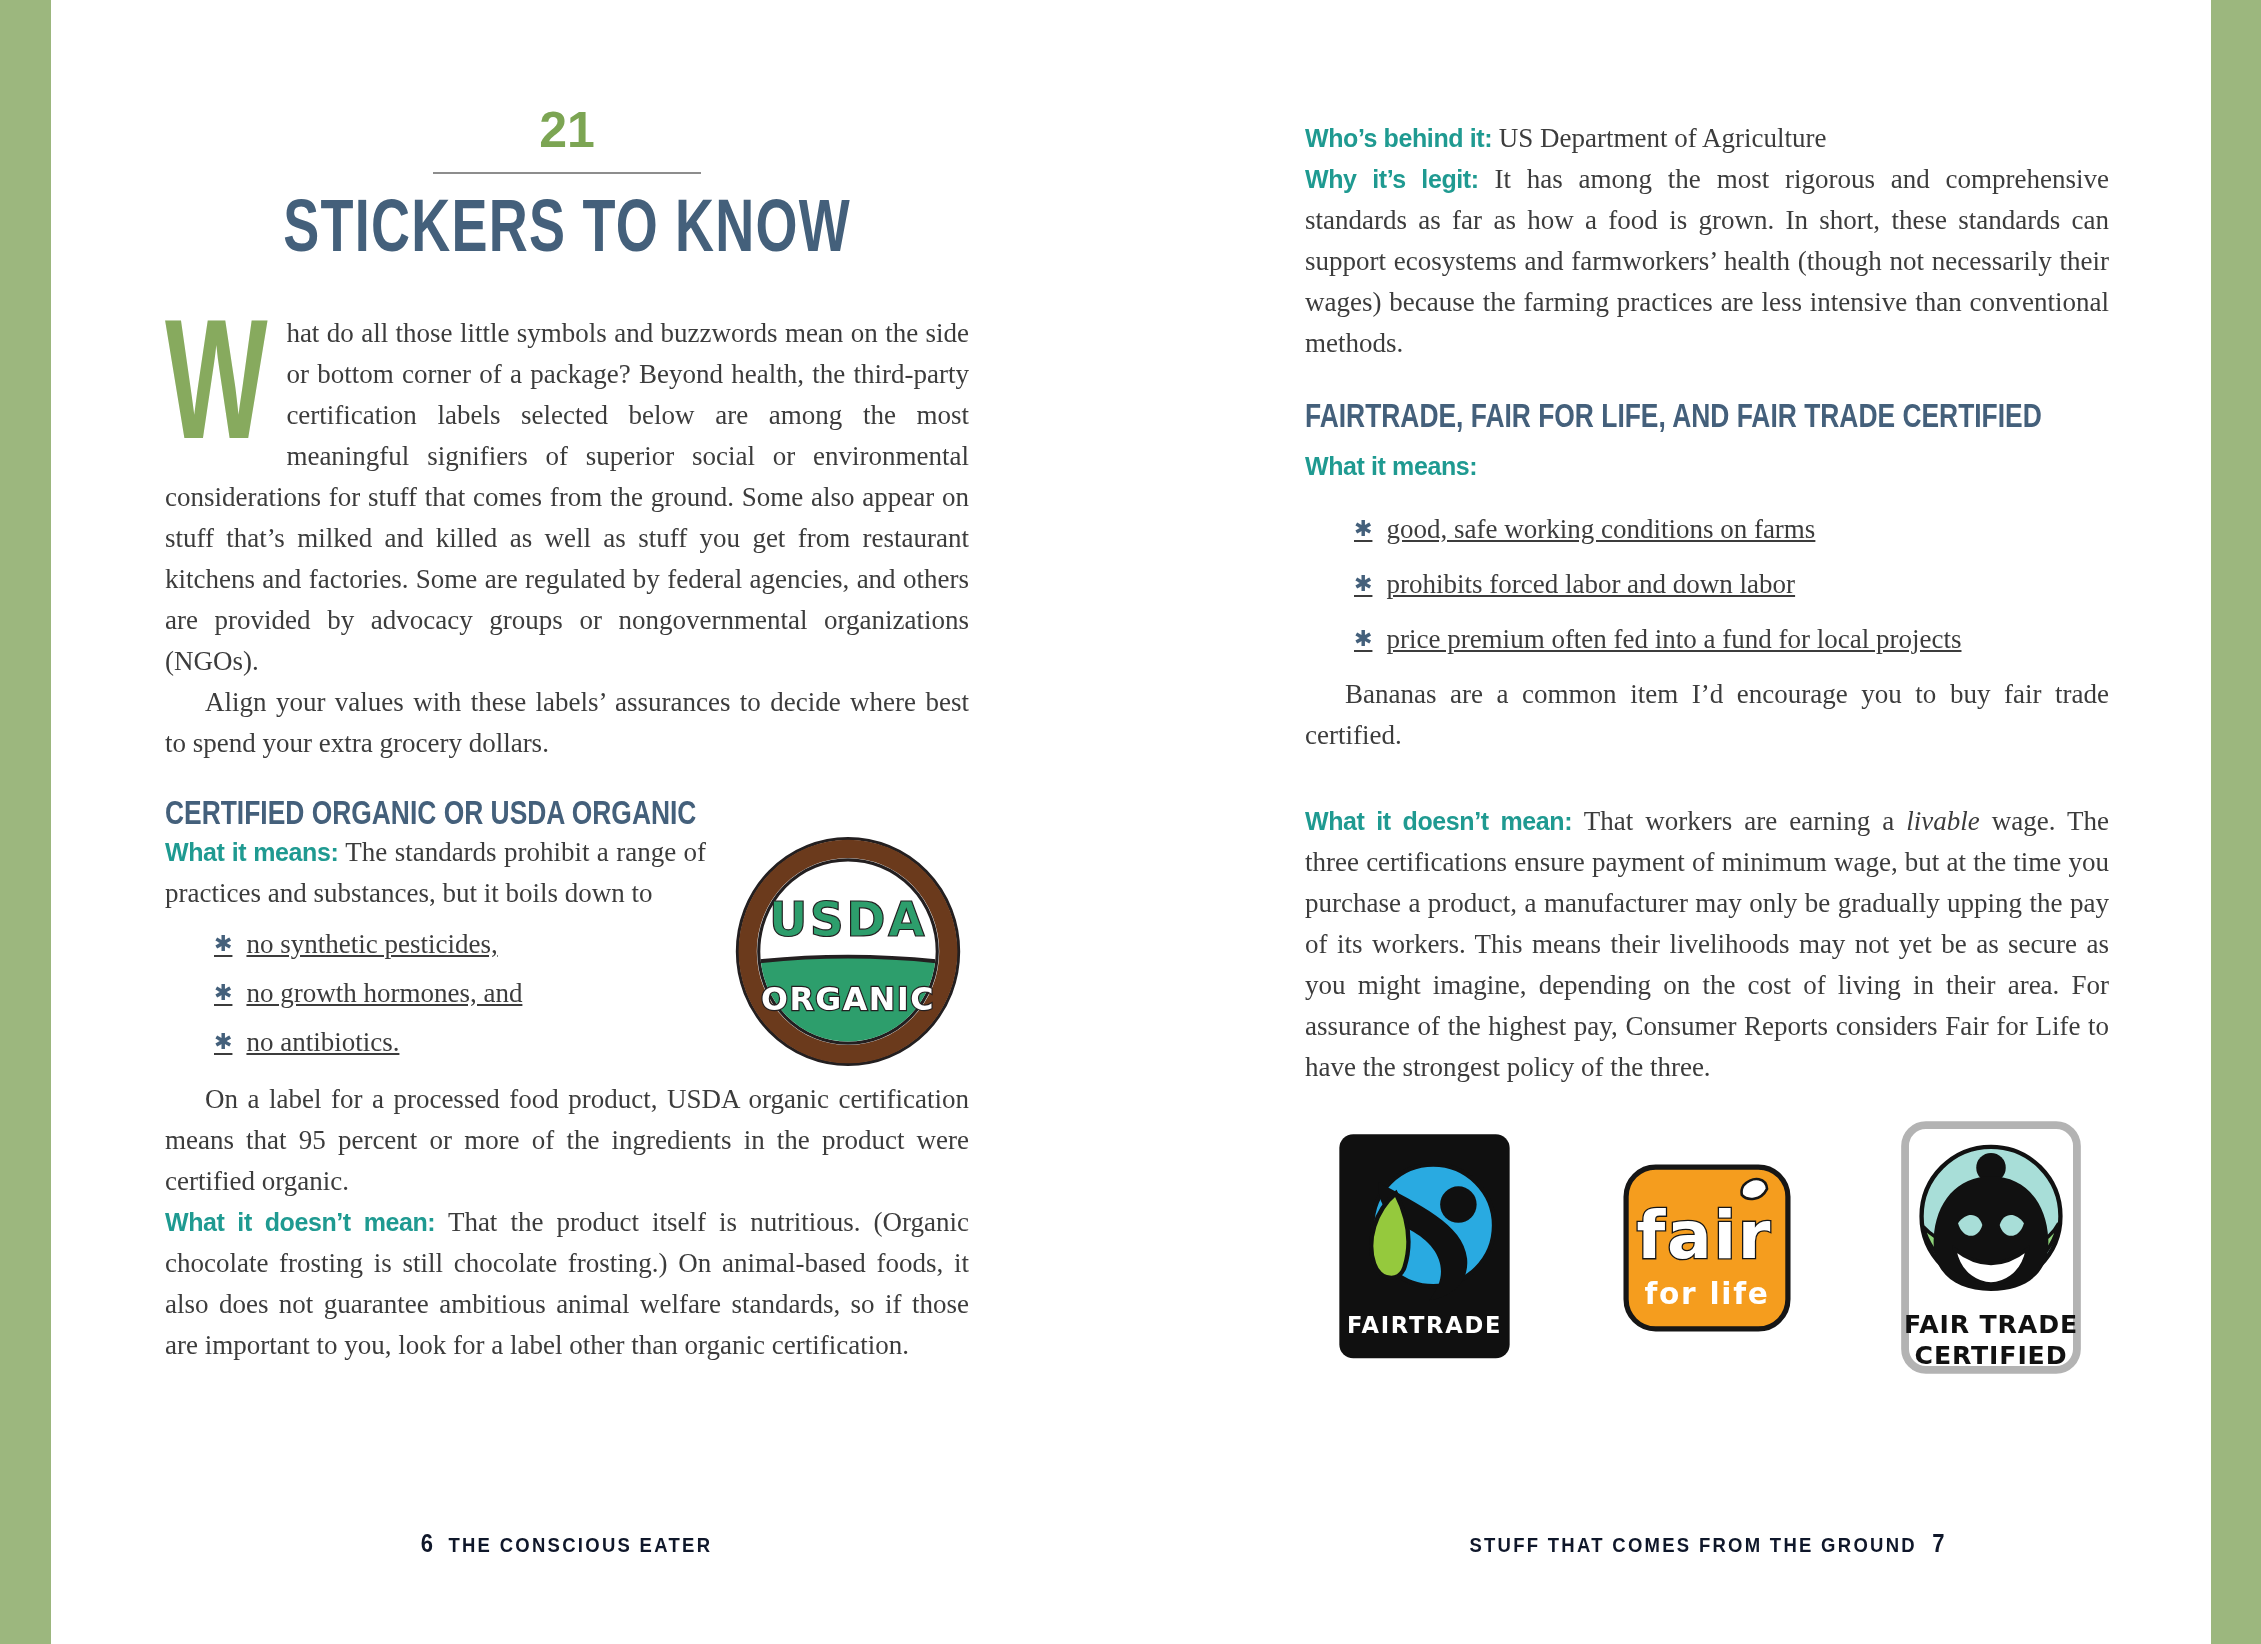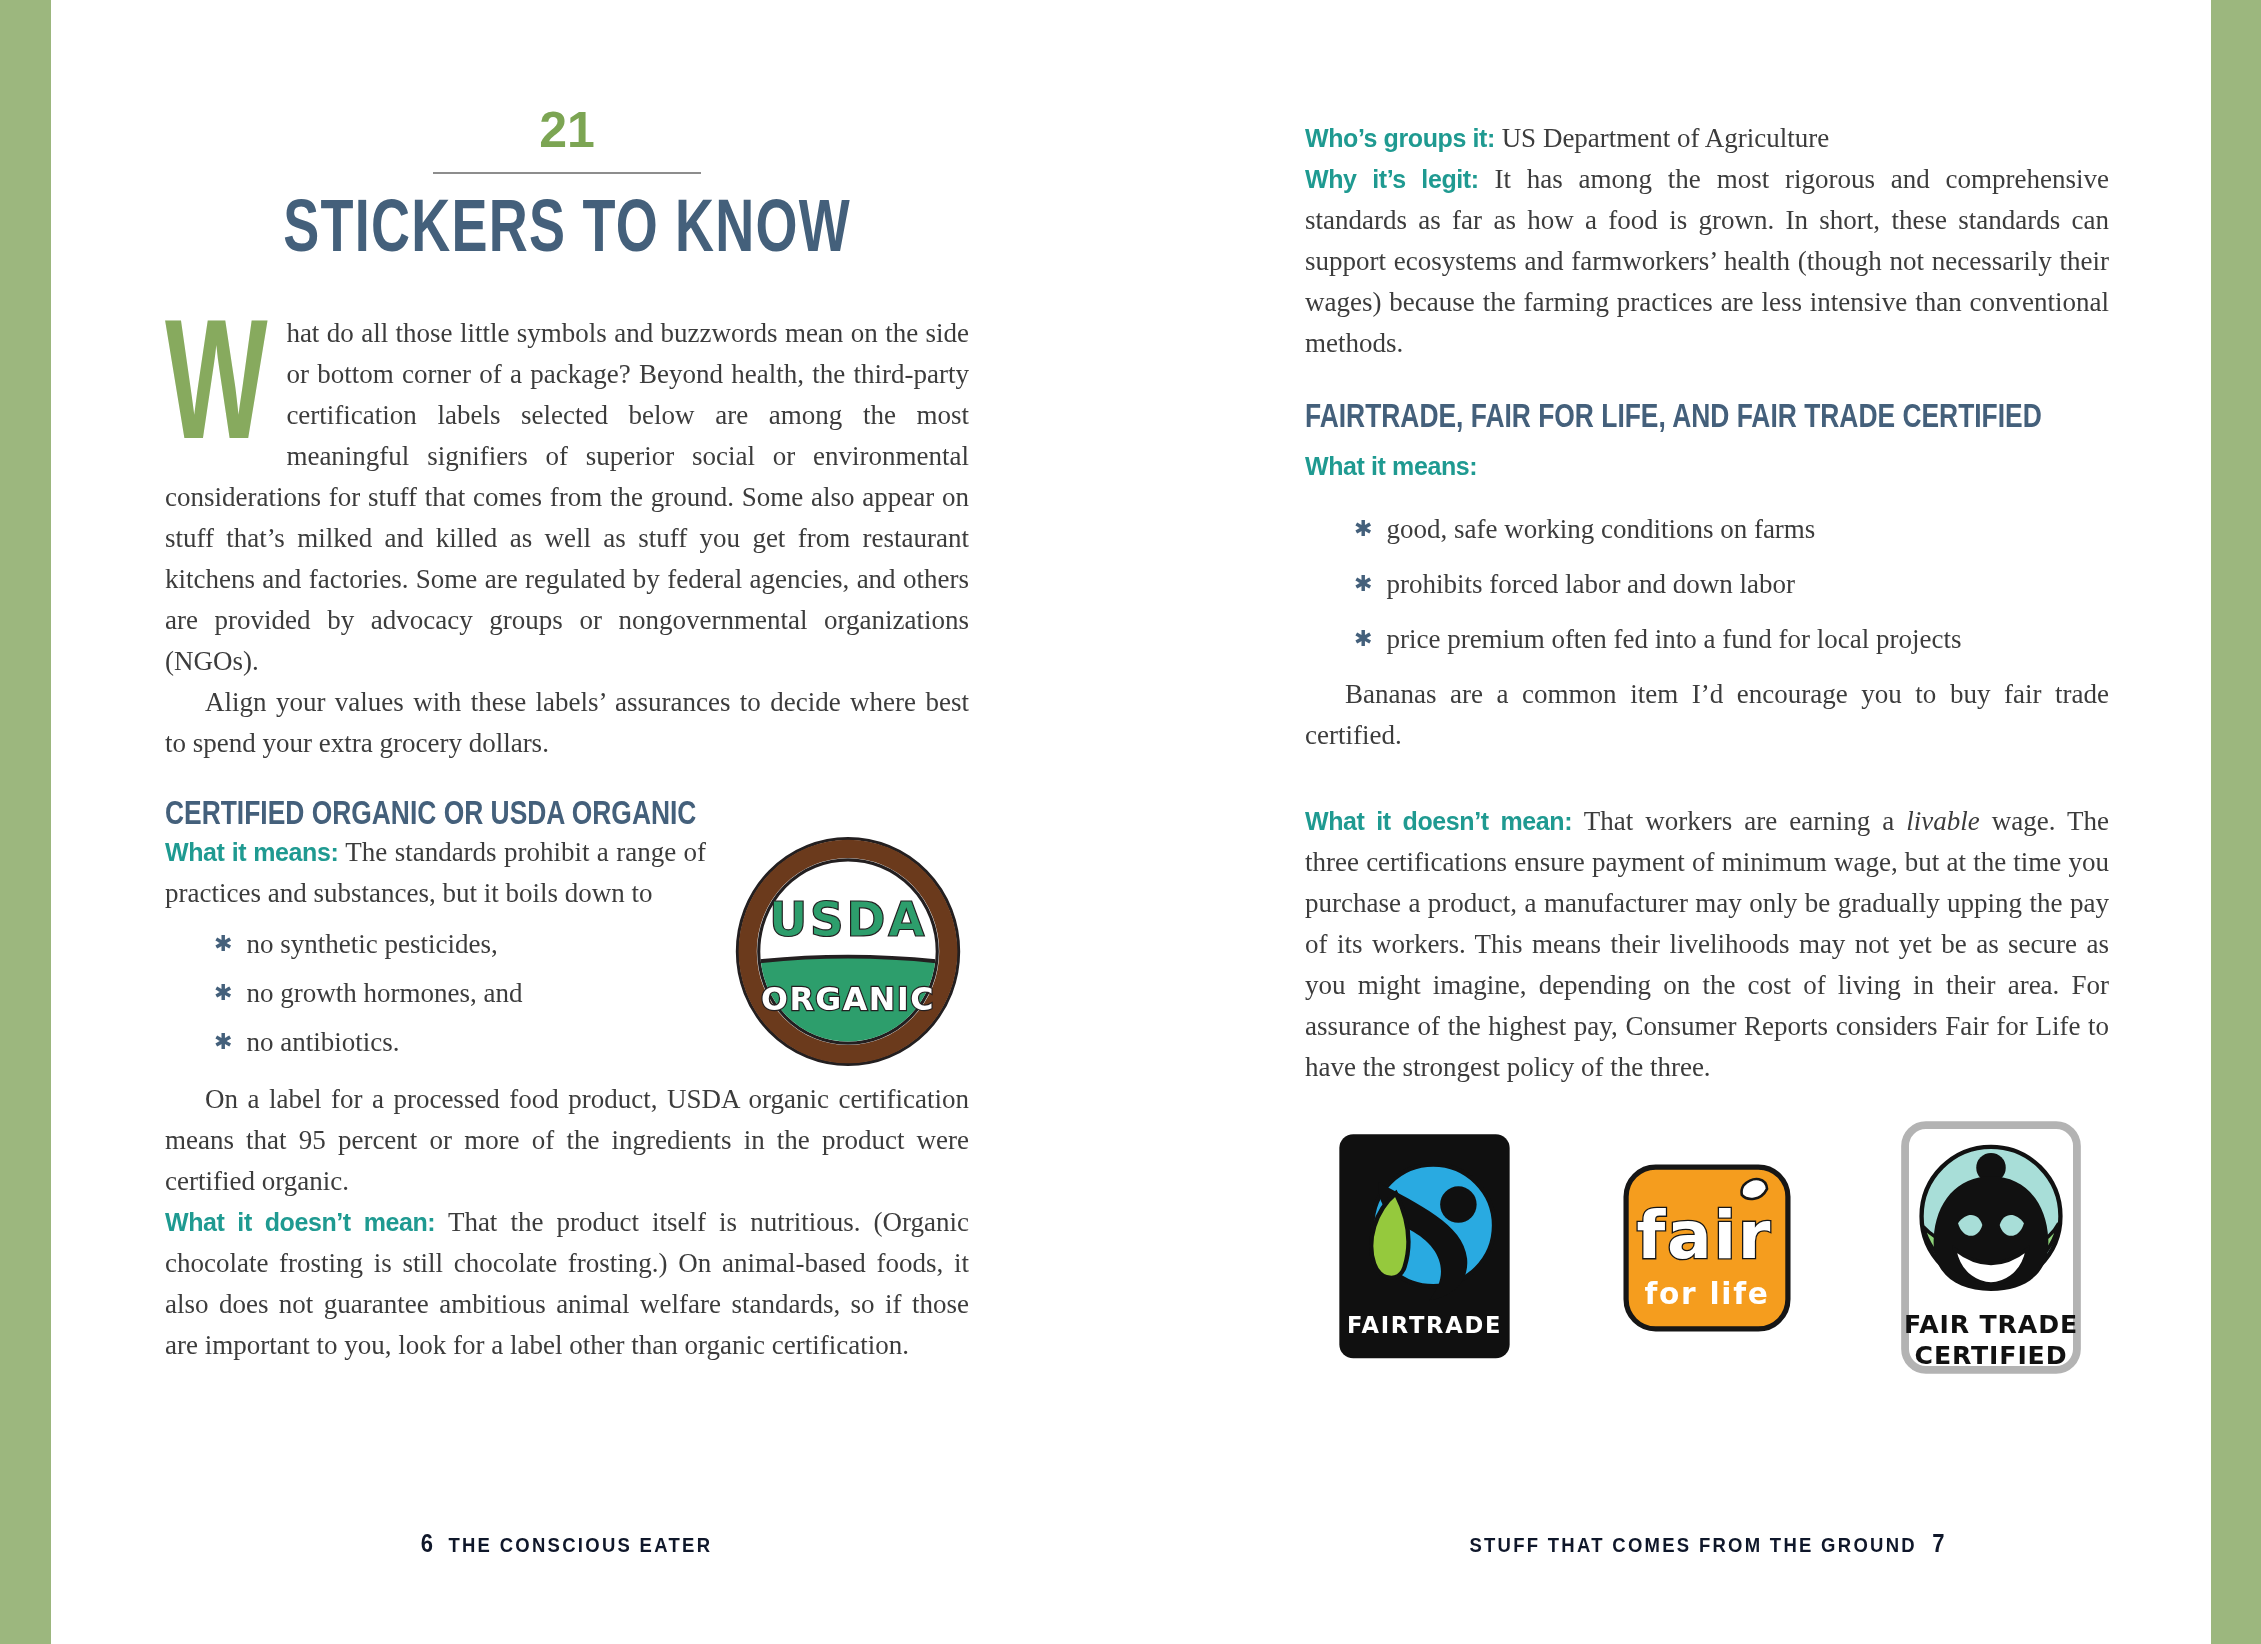--- a/index.html
+++ b/index.html
@@ -33,21 +33,21 @@
   .italic{font-style:italic;}
 
   .sec-head-wrap{white-space:nowrap;}
   .sec-head{display:inline-block;transform:scaleX(0.8);transform-origin:0 0;
     font-family:"Liberation Sans",sans-serif;font-weight:700;font-size:33px;line-height:38px;
     color:#44607b;white-space:nowrap;}
   .mt-sec{margin-top:30px;}
   .mt-sm{margin-top:10.4px;}
 
   ul.blist{list-style:none;margin:10.4px 0 0 0;padding:0 0 0 49px;}
-  ul.blist li{font-size:27px;line-height:41px;margin-bottom:7px;}
+  ul.blist li{font-size:27px;line-height:41px;margin-bottom:7px;text-decoration:underline;}
   .col.right ul.blist li{margin-bottom:13px;}
   .bullet{font-family:"DejaVu Sans",sans-serif;font-size:22px;color:#44607b;
     margin-right:14px;position:relative;top:-1.7px;}
 
   .usda{float:right;width:242px;height:237px;margin:1.7px 0 8.7px 21px;}
   .after-bullets{clear:both;margin-top:22.6px;}
   .doesnt{margin-top:37px;}
 
   .label-line{margin-top:14px;font-size:25px;line-height:35px;}
 
@@ -122,21 +122,21 @@
 
     <div class="footer left-f">
       <span class="inner">
         <span class="pg">6</span><span class="ft">THE CONSCIOUS EATER</span>
       </span>
     </div>
   </div>
 
   <div class="col right">
     <p class="body" style="padding-top:118px;">
-      <span class="lbl">Who’s groups it:</span><span> US Department of Agriculture</span>
+      <span class="lbl">Who’s behind it:</span><span> US Department of Agriculture</span>
     </p>
 
     <p class="body" style="">
       <span class="lbl">Why it’s legit:</span><span> It has among the most rigorous and comprehensive standards as far as how a food is grown. In short, these standards can support ecosystems and farmworkers’ health (though not necessarily their wages) because the farming practices are less intensive than conventional methods.</span>
     </p>
 
     <div class="sec-head-wrap" style="margin-top:33px;">
       <span class="sec-head">FAIRTRADE, FAIR FOR LIFE, AND FAIR TRADE CERTIFIED</span>
     </div>
 

